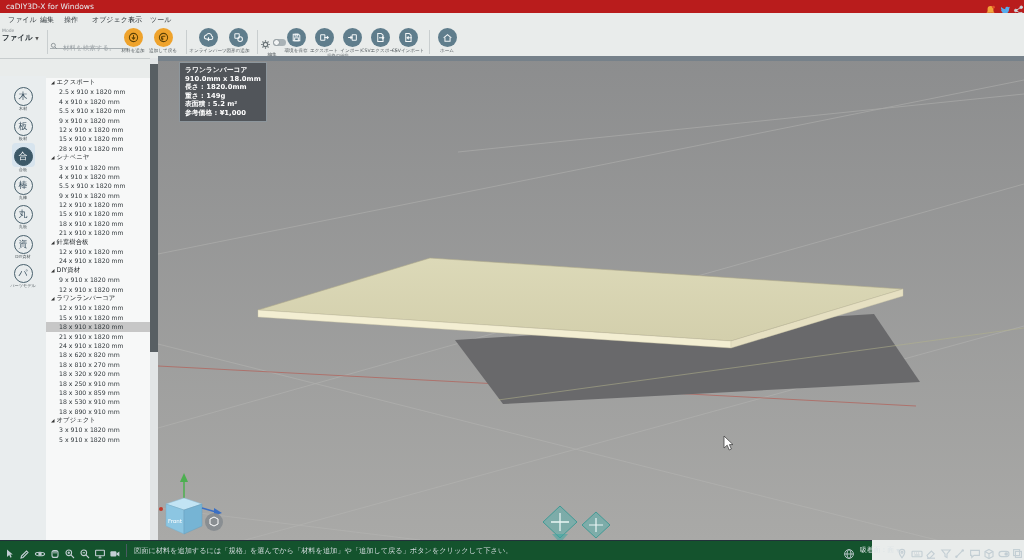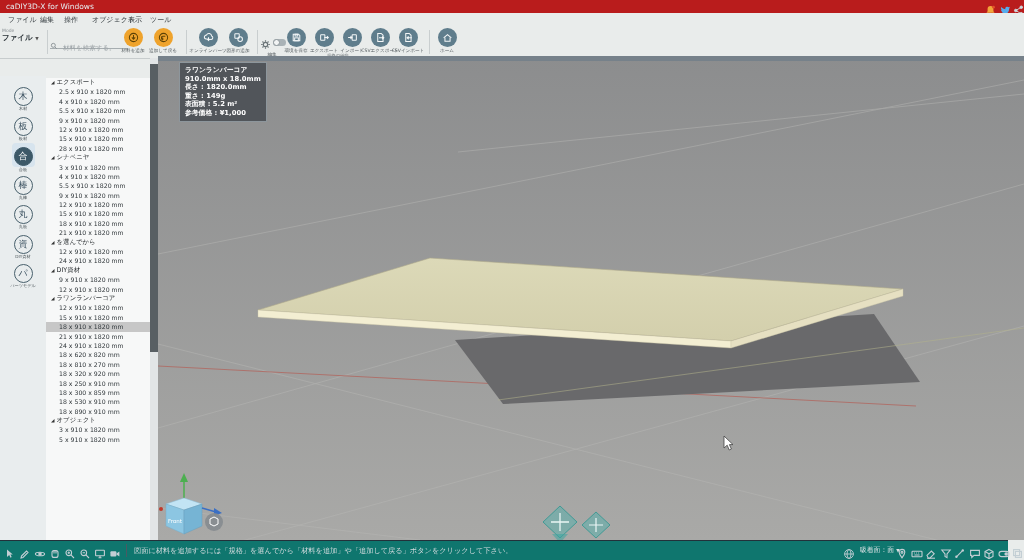--- a/index.html
+++ b/index.html
@@ -49,21 +49,21 @@
   .mgroup-h .tri{font-size:4.6px;color:#333;margin-right:2px;}
   .mrow{height:9.4px;line-height:9.4px;font-size:6.2px;color:#2e3539;padding-left:13px;white-space:nowrap;}
   .mrow.sel{background:#c7c7c7;}
   #list-scroll{left:150px;top:58px;width:8px;height:482px;background:#e2e5e6;}
   #list-thumb{left:150px;top:64px;width:8px;height:288px;background:#585f63;}
   
   #viewport{left:158px;top:56px;width:866px;height:484px;}
   #tooltip{left:179px;top:62px;background:rgba(74,79,84,0.9);border:1px solid #8d969c;
            padding:3px 5px;color:#fff;font-size:6.8px;font-weight:bold;line-height:8.6px;white-space:nowrap;}
   
-  #statusbar{left:0;top:540px;width:1008px;height:20px;background:#0f766e;border-top:1px solid #22313a;box-sizing:border-box;}
+  #statusbar{left:0;top:540px;width:872px;height:20px;background:#14532d;border-top:1px solid #22313a;box-sizing:border-box;}
   .sicon{top:4px;width:12px;height:12px;color:#c3ced4;}
   .sicon svg{width:12px;height:12px;}
   #status-sep{left:126px;top:3px;width:1px;height:13px;background:#4a5a63;}
   #hint{left:134px;top:0;line-height:19px;font-size:7.2px;color:#d5dcdf;white-space:nowrap;}
   #snap-dd{left:860px;top:0;line-height:19px;font-size:6.8px;color:#dbe2e5;white-space:nowrap;}
 </style>
 </head>
 <body>
 
 <div id="app">
@@ -190,21 +190,21 @@
       <div class="mrow">28 x 910 x 1820 mm</div>
       <div class="mgroup-h"><span class="tri">◢</span><span>シナベニヤ</span></div>
       <div class="mrow">3 x 910 x 1820 mm</div>
       <div class="mrow">4 x 910 x 1820 mm</div>
       <div class="mrow">5.5 x 910 x 1820 mm</div>
       <div class="mrow">9 x 910 x 1820 mm</div>
       <div class="mrow">12 x 910 x 1820 mm</div>
       <div class="mrow">15 x 910 x 1820 mm</div>
       <div class="mrow">18 x 910 x 1820 mm</div>
       <div class="mrow">21 x 910 x 1820 mm</div>
-      <div class="mgroup-h"><span class="tri">◢</span><span>を選んでから</span></div>
+      <div class="mgroup-h"><span class="tri">◢</span><span>針葉樹合板</span></div>
       <div class="mrow">12 x 910 x 1820 mm</div>
       <div class="mrow">24 x 910 x 1820 mm</div>
       <div class="mgroup-h"><span class="tri">◢</span><span>DIY資材</span></div>
       <div class="mrow">9 x 910 x 1820 mm</div>
       <div class="mrow">12 x 910 x 1820 mm</div>
       <div class="mgroup-h"><span class="tri">◢</span><span>ラワンランバーコア</span></div>
       <div class="mrow">12 x 910 x 1820 mm</div>
       <div class="mrow">15 x 910 x 1820 mm</div>
       <div class="mrow sel">18 x 910 x 1820 mm</div>
       <div class="mrow">21 x 910 x 1820 mm</div>

